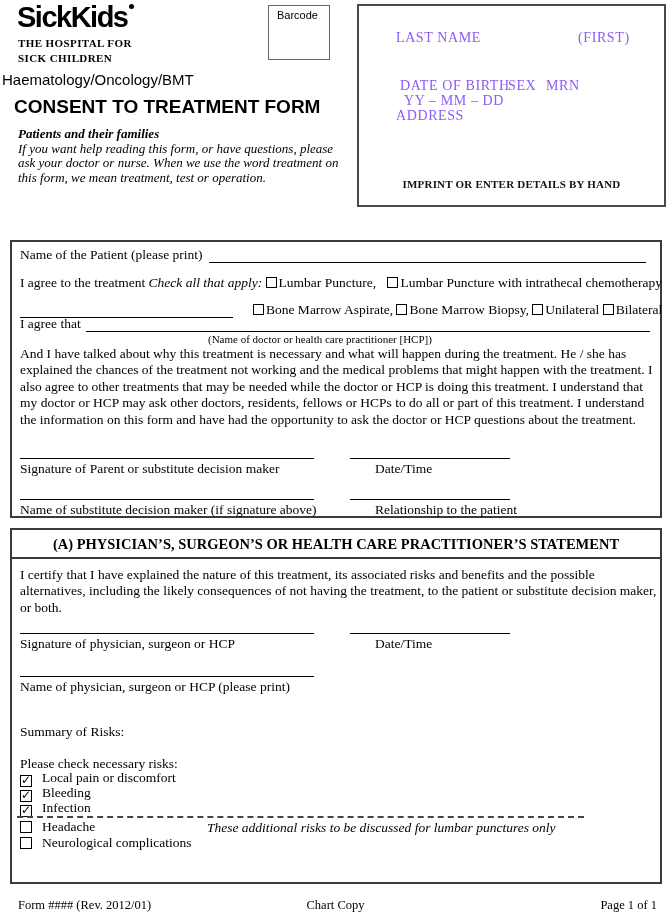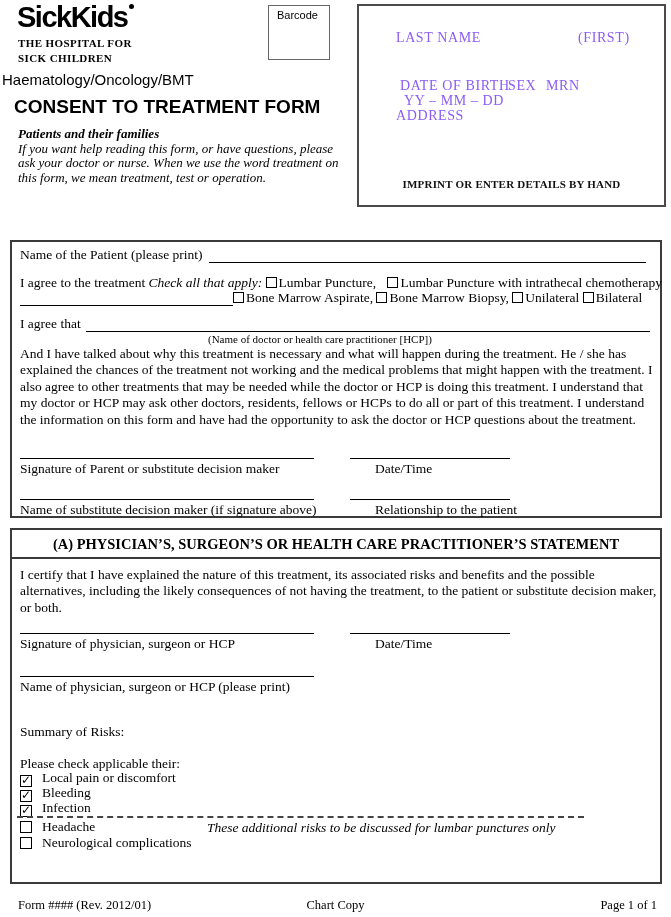--- a/index.html
+++ b/index.html
@@ -90,21 +90,21 @@
       <span class="uline grow" style="margin-left:6px;"></span>
     </div>
 
     <div class="abs t" style="left:8px;top:33px;white-space:nowrap;">
       <span>I agree to the treatment</span>
       <i>Check all that apply:</i>
       <span class="opt"><span class="cb"></span><span>Lumbar Puncture,</span></span>
       <span class="opt" style="margin-left:8px;"><span class="cb"></span><span>Lumbar Puncture with intrathecal chemotherapy</span></span>
     </div>
 
-    <div class="abs t frow" style="left:8px;top:48px;white-space:nowrap;">
+    <div class="abs t frow" style="left:8px;top:60px;white-space:nowrap;gap:20px;">
       <span class="uline" style="width:213px;"></span>
       <span>
         <span class="opt"><span class="cb"></span><span>Bone Marrow Aspirate,</span></span>
         <span class="opt"><span class="cb"></span><span>Bone Marrow Biopsy,</span></span>
         <span class="opt"><span class="cb"></span><span>Unilateral</span></span>
         <span class="opt"><span class="cb"></span><span>Bilateral</span></span>
       </span>
     </div>
 
     <div class="abs t frow" style="left:8px;top:74px;right:10px;">
@@ -133,21 +133,21 @@
 
     <div class="abs line" style="left:8px;top:103px;width:294px;"></div>
     <div class="abs line" style="left:338px;top:103px;width:160px;"></div>
     <div class="abs t" style="left:8px;top:106px;">Signature of physician, surgeon or HCP</div>
     <div class="abs t" style="left:363px;top:106px;">Date/Time</div>
 
     <div class="abs line" style="left:8px;top:146px;width:294px;"></div>
     <div class="abs t" style="left:8px;top:149px;">Name of physician, surgeon or HCP (please print)</div>
 
     <div class="abs t" style="left:8px;top:194px;">Summary of Risks:</div>
-    <div class="abs t" style="left:8px;top:226px;">Please check applicable their:</div>
+    <div class="abs t" style="left:8px;top:226px;">Please check necessary risks:</div>
 
     <div class="abs t" style="left:8px;top:240px;">
       <span class="risk-cb">✓</span><span class="risk-label">Local pain or discomfort</span>
     </div>
     <div class="abs t" style="left:8px;top:255px;">
       <span class="risk-cb">✓</span><span class="risk-label">Bleeding</span>
     </div>
     <div class="abs t" style="left:8px;top:270px;">
       <span class="risk-cb">✓</span><span class="risk-label">Infection</span>
     </div>

